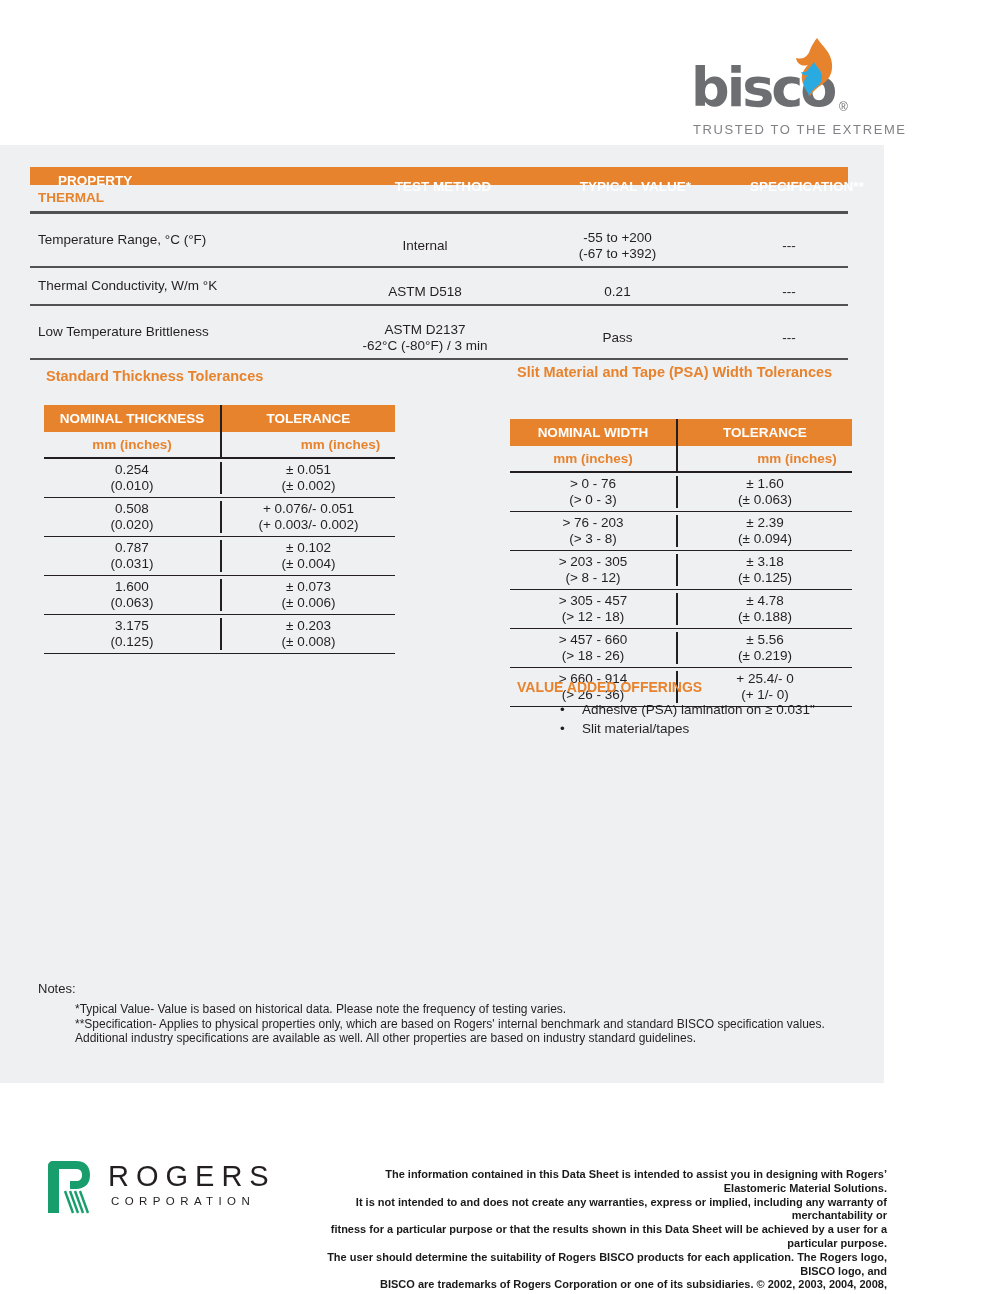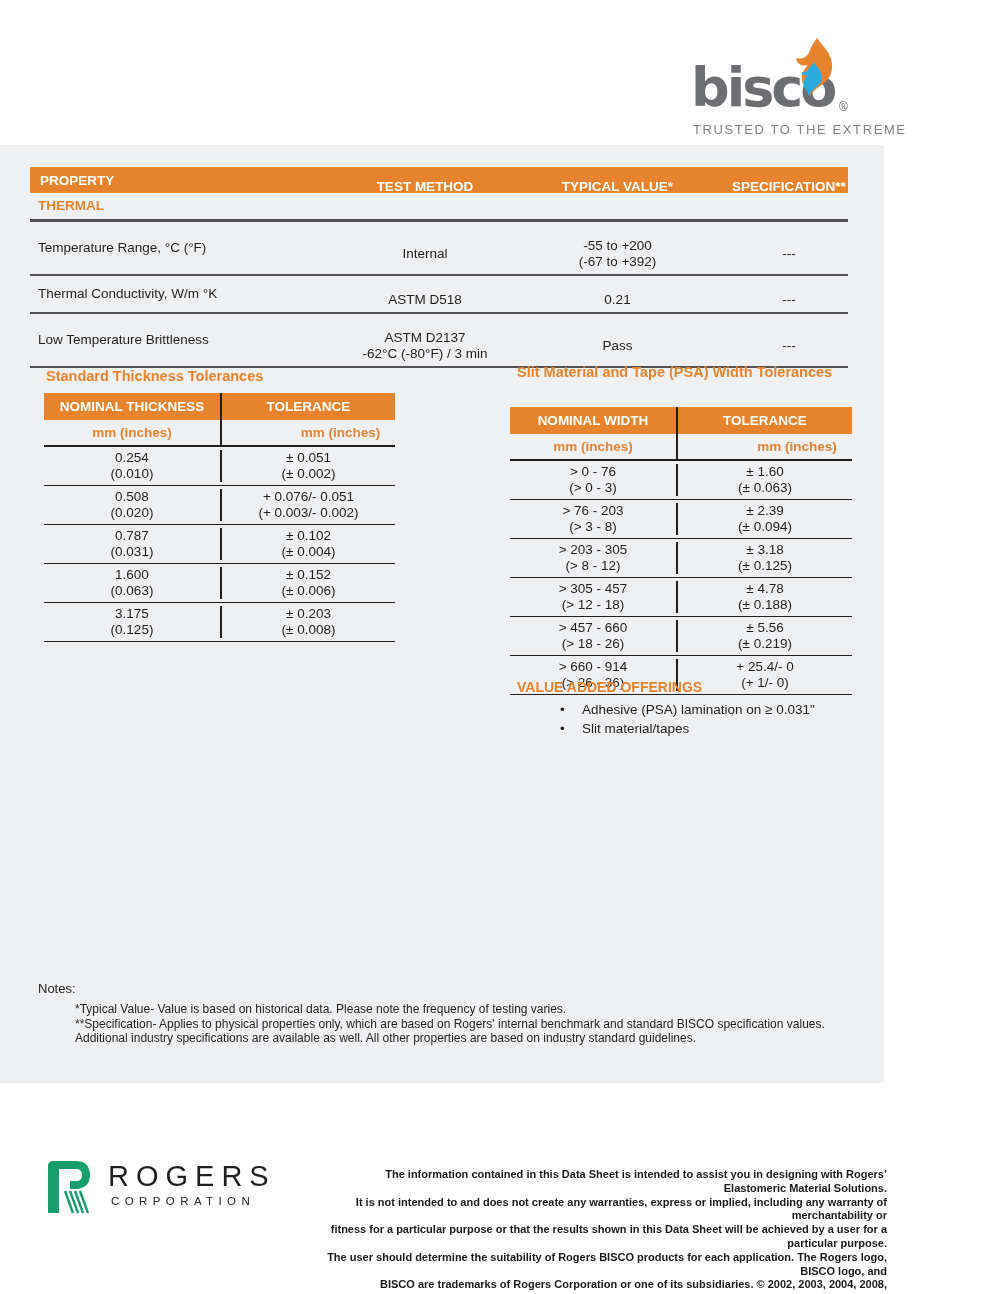--- a/index.html
+++ b/index.html
@@ -15,34 +15,34 @@
               color:#6d6e71;letter-spacing:-3px;font-family:"DejaVu Sans",sans-serif;}
   .bisco-flame{position:absolute;left:96px;top:-10px;}
   .bisco-reg{position:absolute;left:146px;top:52px;font-size:12px;color:#6d6e71;}
   .bisco-tagline{position:absolute;left:0;top:74px;font-size:13px;letter-spacing:1.6px;
                  color:#808285;white-space:nowrap;}
 
   
   .main-table{position:absolute;left:30px;top:167px;width:818px;font-size:13.5px;}
   .mt-grid{display:grid;grid-template-columns:315px 160px 225px 118px;}
   .mt-grid>div{display:flex;flex-direction:column;justify-content:center;}
-  .mt-head{background:#E8832D;height:26px;color:#fff;font-weight:bold;}
+  .mt-head{background:#E8832D;height:18px;color:#fff;font-weight:bold;padding-left:18px;}
   .mt-head .c1{padding-left:10px;}
   .c2,.c3,.c4{text-align:center;margin-top:12px;}
   .mt-section{height:26px;line-height:26px;padding-left:8px;color:#E8832D;font-weight:bold;
               border-bottom:3px solid #525254;}
   .mt-row{border-bottom:2px solid #525254;padding:4px 0;line-height:16px;}
   .mt-row .c1{padding-left:8px;}
   .mt-row.r1{min-height:28px;}
   .mt-row.r2{min-height:23px;}
   .mt-row.r3{min-height:33px;}
 
   
   .tol-title{position:absolute;font-weight:bold;font-size:14.5px;color:#E8832D;white-space:nowrap;}
-  .small-table{position:absolute;font-size:13.5px;text-align:center;}
+  .small-table{position:absolute;font-size:13.5px;text-align:center;margin-top:12px;}
   .st-grid{display:grid;}
   .thk .st-grid{grid-template-columns:178px 173px;}
   .slit .st-grid{grid-template-columns:168px 174px;}
   .st-grid>div{display:flex;flex-direction:column;justify-content:center;}
   .st-grid>div:first-child{border-right:2px solid #231f20;}
   .st-head{background:#E8832D;color:#fff;font-weight:bold;height:27px;}
   .st-units{color:#E8832D;font-weight:bold;height:25px;border-bottom:2px solid #231f20;gap:32px;}
   .st-row{border-bottom:1.5px solid #231f20;padding:3px 0;line-height:16px;}
   .thk .st-row{min-height:31px;}
   .slit .st-row{min-height:29px;}
@@ -172,21 +172,21 @@
           <div>± 0.102</div>
           <div>(± 0.004)</div>
         </div>
     </div>
     <div class="st-grid st-row">
       <div>
           <div>1.600</div>
           <div>(0.063)</div>
         </div>
       <div>
-          <div>± 0.152</div>
+          <div>± 0.073</div>
           <div>(± 0.006)</div>
         </div>
     </div>
     <div class="st-grid st-row">
       <div>
           <div>3.175</div>
           <div>(0.125)</div>
         </div>
       <div>
           <div>± 0.203</div>

